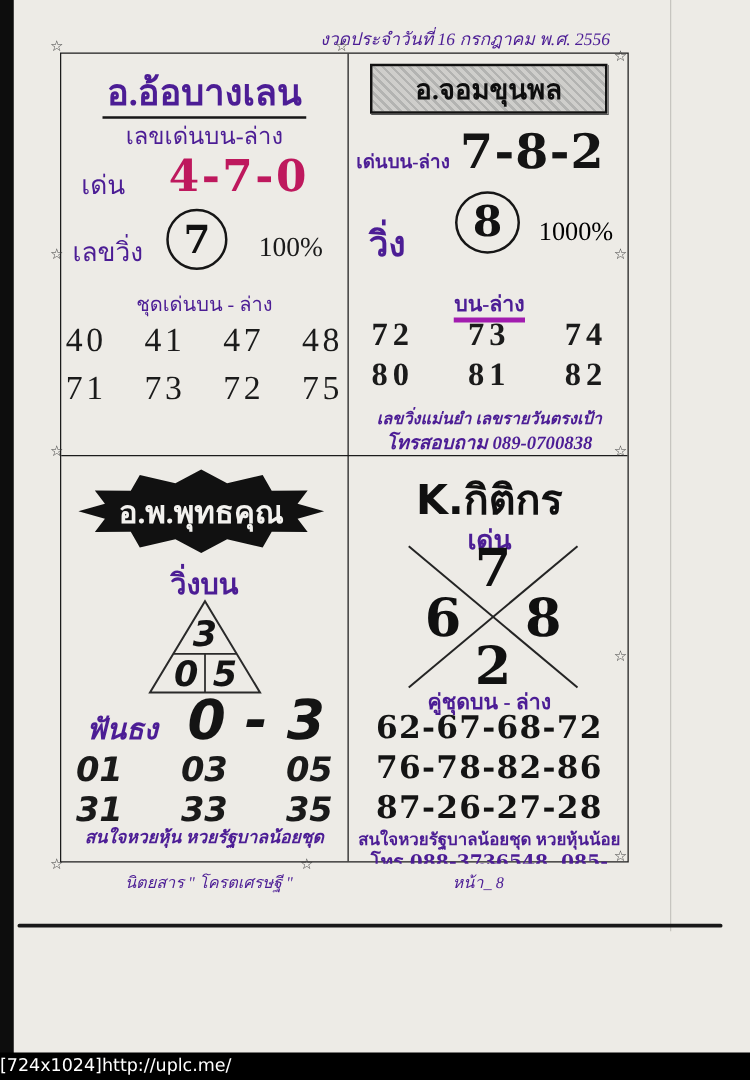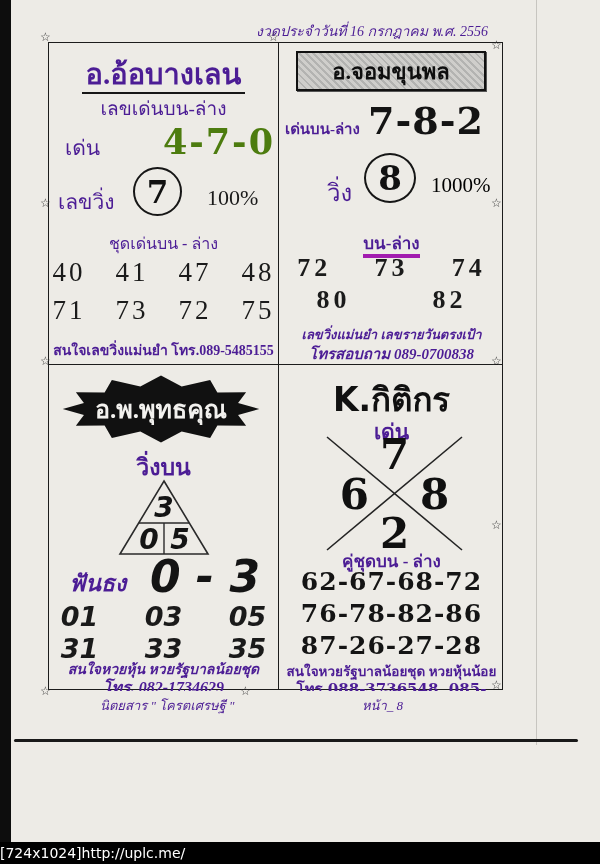--- a/index.html
+++ b/index.html
@@ -32,38 +32,38 @@
   
   .thai { font-family:"Liberation Serif", serif; color:#4c1d95; }
   .num-row { display:flex; width:100%;gap:23px; }
   .num-row span { flex:1; text-align:center; }
 
   
   .tl-title { top:8px; font-size:29px; font-weight:bold; }
   .tl-title span { border-bottom:2px solid #171717; padding:0 4px 2px; }
   .tl-sub { top:50px; font-size:19px; }
   .tl-den-label { left:16px; top:88px; font-size:21px; }
-  .tl-den-nums { left:86px; top:78px; width:140px; text-align:right; font-size:35px; font-weight:bold; letter-spacing:2px; font-family:"DejaVu Serif", serif; color:#4d7c0f; }
+  .tl-den-nums { left:86px; top:78px; width:140px; text-align:left; font-size:35px; font-weight:bold; letter-spacing:2px; font-family:"DejaVu Serif", serif; color:#be185d; }
   .tl-run-label { left:9px; top:142px; font-size:21px; }
   .circle-num { border:2.5px solid #161616; border-radius:50%; display:flex; align-items:center; justify-content:center; font-weight:bold; font-family:"DejaVu Serif", serif; color:#111; background:transparent; }
   .tl-circle { left:84px; top:124px; width:49px; height:49px; font-size:31px; }
   .tl-pct { left:158px; top:142px; font-size:22px; font-family:"Liberation Serif", serif; color:#1a1a1a; }
   .tl-set-head { top:188px; font-size:16px; }
   .tl-row1 { top:214px; font-size:27px; letter-spacing:3px; color:#1b1b1b; }
   .tl-row2 { top:252px; font-size:27px; letter-spacing:3px; color:#1b1b1b; }
   .tl-contact { top:296px; font-size:14px; font-weight:bold; }
 
   
   .tr-titlebox { left:17px; top:8px; width:190px; height:40px; border:2px solid #111;
                  background:repeating-linear-gradient(45deg,#b3b3b1 0 2px,#cfcecb 2px 5px);
                  display:flex; align-items:center; justify-content:center;
                  font-size:22px; font-weight:bold; color:#0e0e0e; box-shadow:1px 1px 0 #555; }
   .tr-den-label { left:6px; top:74px; font-size:15px; font-weight:bold; }
   .tr-den-nums { left:82px; top:55px; width:130px; text-align:center; font-size:38px; font-weight:bold; letter-spacing:1px; font-family:"DejaVu Serif", serif; color:#141414; }
-  .tr-run-label { left:48px; top:130px; font-size:24px; }
+  .tr-run-label { left:16px; top:130px; font-size:28px;font-weight:bold; }
   .tr-circle { left:85px; top:110px; width:52px; height:50px; font-size:34px; }
   .tr-pct { left:152px; top:130px; font-size:21px; }
   .tr-set-head { top:186px; font-size:17px; font-weight:bold; }
   .tr-set-head span { border-bottom:4px solid #a21caf; padding-bottom:1px; }
   .tr-row1 { top:210px; font-size:26px; font-weight:bold; letter-spacing:4px; color:#1b1b1b; padding:0 8px; }
   .tr-row2 { top:242px; font-size:26px; font-weight:bold; letter-spacing:4px; color:#1b1b1b; padding:0 8px; }
   .tr-contact1 { top:281px; font-size:13px; font-weight:bold; font-style:italic; }
   .tr-contact2 { top:299px; font-size:15px; font-weight:bold; font-style:italic; }
 
   
@@ -124,38 +124,38 @@
         <span>41</span>
         <span>47</span>
         <span>48</span>
       </div>
       <div class="abs num-row tl-row2">
         <span>71</span>
         <span>73</span>
         <span>72</span>
         <span>75</span>
       </div>
-      <div class="abs ctr thai tl-contact">สนใจเลขวิ่งแม่นยำ โทร.089-5485155</div>
     </div>
 
     <div class="q q-tr">
       <div class="abs thai tr-titlebox">อ.จอมขุนพล</div>
       <div class="abs thai tr-den-label">เด่นบน-ล่าง</div>
       <div class="abs tr-den-nums">7-8-2</div>
       <div class="abs thai tr-run-label">วิ่ง</div>
       <div class="abs circle-num tr-circle">8</div>
       <div class="abs tr-pct">1000%</div>
       <div class="abs ctr thai tr-set-head"><span>บน-ล่าง</span></div>
       <div class="abs num-row tr-row1">
         <span>72</span>
         <span>73</span>
         <span>74</span>
       </div>
       <div class="abs num-row tr-row2">
         <span>80</span>
+        <span>81</span>
         <span>82</span>
       </div>
       <div class="abs ctr thai tr-contact1">เลขวิ่งแม่นยำ เลขรายวันตรงเป้า</div>
       <div class="abs ctr thai tr-contact2">โทรสอบถาม 089-0700838</div>
     </div>
 
     <div class="q q-bl">
       <div class="abs bl-badge">
         <svg width="204" height="74" viewBox="0 0 220 76">
           <polygon fill="#111111" points="216,38 193.1,44.5 201.8,56 170.8,55.7 163,69.2 132.3,62.2 110,74 87.7,62.2 57,69.2 49.2,55.7 18.2,56 26.9,44.5 4,38 26.9,31.5 18.2,20 49.2,20.3 57,6.8 87.7,13.8 110,2 132.3,13.8 163,6.8 170.8,20.3 201.8,20 193.1,31.5"></polygon>
@@ -179,21 +179,20 @@
         <span>01</span>
         <span>03</span>
         <span>05</span>
       </div>
       <div class="abs num-row bl-row2">
         <span>31</span>
         <span>33</span>
         <span>35</span>
       </div>
       <div class="abs ctr thai bl-contact1">สนใจหวยหุ้น หวยรัฐบาลน้อยชุด</div>
-      <div class="abs ctr thai bl-contact2">โทร. 082-1734629</div>
     </div>
 
     <div class="q q-br">
       <div class="abs ctr br-title">K.กิติกร</div>
       <div class="abs ctr thai br-den">เด่น</div>
       <div class="abs br-cross">
         <svg width="143" height="117" viewBox="0 0 143 117">
           <line x1="4" y1="2" x2="139" y2="115" stroke="#242424" stroke-width="1.6"></line>
           <line x1="139" y1="2" x2="4" y2="115" stroke="#242424" stroke-width="1.6"></line>
         </svg>

